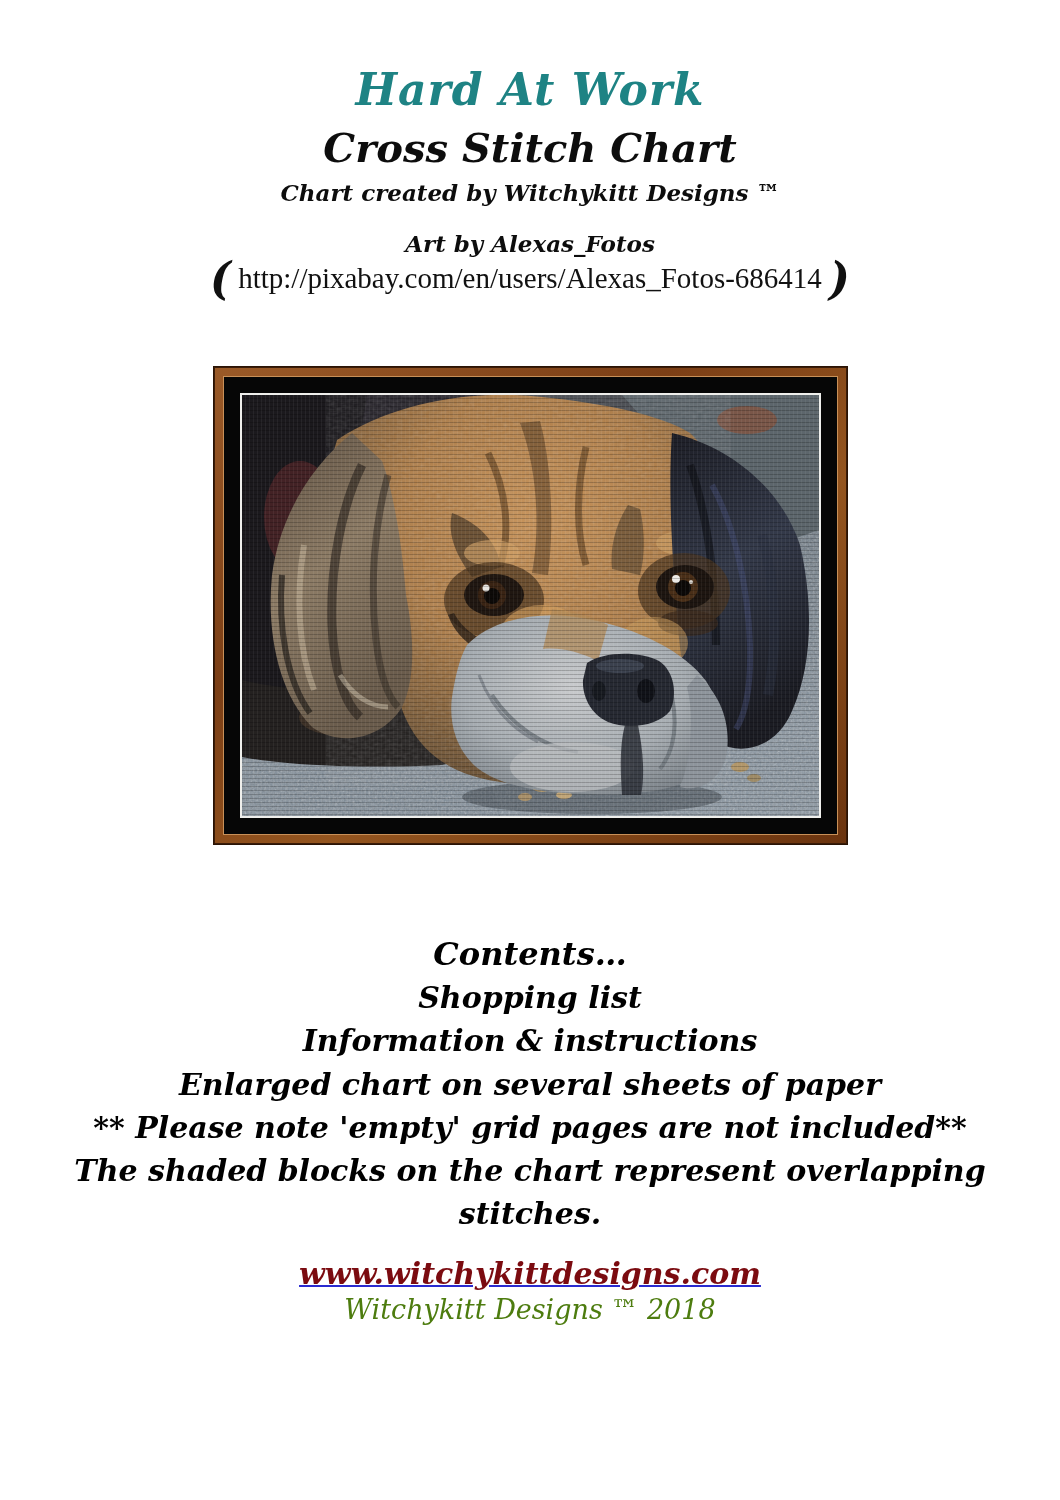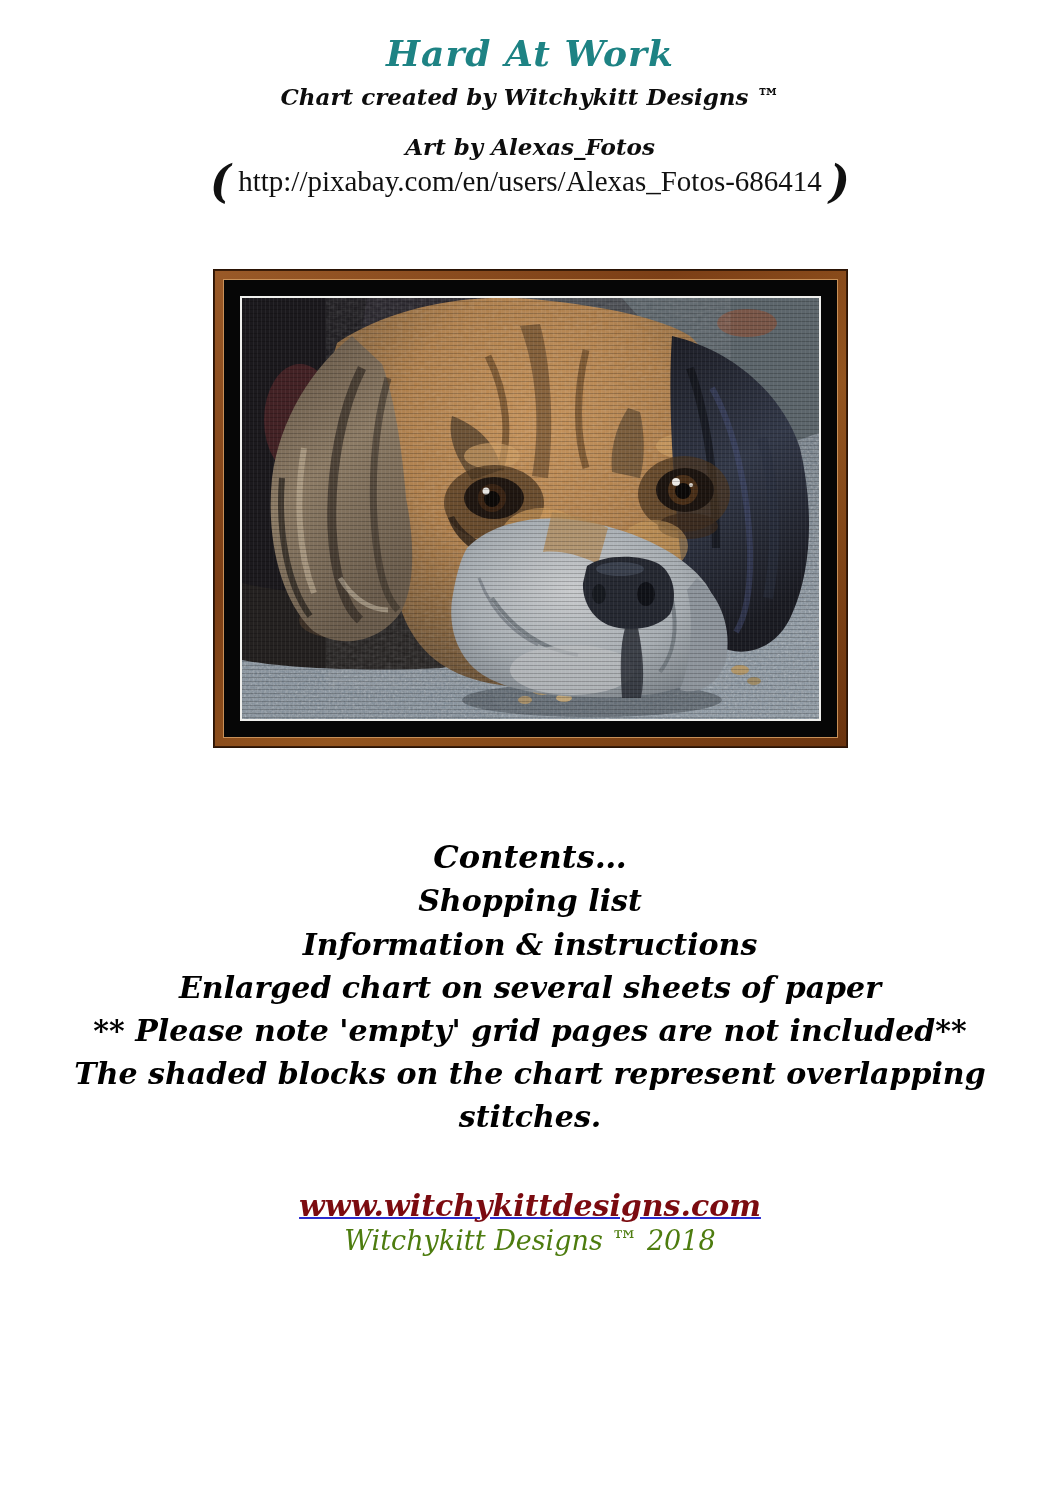--- a/index.html
+++ b/index.html
@@ -8,22 +8,22 @@
     width:1060px;height:1500px;
     margin:0 auto;
     background:#ffffff;
     overflow:hidden;
     font-family:"DejaVu Serif", serif;
     color:#000;
     text-align:center;
   }
   
   .title{
-    margin-top:34px;
-    font-size:36px;
+    margin-top:66px;
+    font-size:44px;
     font-weight:bold;
     font-style:italic;
     color:#1e8384;
     line-height:1.1;
     letter-spacing:1px;
   }
   .subtitle{
     margin-top:12px;
     font-size:40px;
     font-weight:bold;
@@ -86,21 +86,21 @@
     font-style:italic;
     line-height:1.35;
   }
   .contents-item{
     font-size:30px;
     font-weight:bold;
     font-style:italic;
     line-height:1.44;
   }
   
-  .links{margin-top:48px;line-height:1.28;}
+  .links{margin-top:20px;line-height:1.28;}
   .weblink{
     font-size:30px;
     font-weight:bold;
     font-style:italic;
     text-decoration:underline;
     text-decoration-color:#2a2ad0;
     text-decoration-thickness:2px;
     cursor:pointer;
   }
   .weblink.site{color:#7b0b10;}
@@ -111,20 +111,21 @@
     font-family:"DejaVu Serif", serif;
     color:#4d7c0f;
   }
 </style>
 </head>
 <body>
 
 <div class="page">
 
   <div class="title">Hard At Work</div>
+  <div class="subtitle">Cross Stitch Chart</div>
   <div class="credit">Chart created by Witchykitt Designs ™</div>
   <div class="credit">Art by Alexas_Fotos</div>
   <div class="source-line"><span class="paren">(</span> <span>http://pixabay.com/en/users/Alexas_Fotos-686414</span> <span class="paren">)</span></div>
 
   <div class="frame">
     <div class="mat">
       <div class="cloth">
         <svg viewBox="0 0 577 421" preserveAspectRatio="none" xmlns="http://www.w3.org/2000/svg">
           <defs>
             <radialGradient id="furG" cx="0.52" cy="0.33" r="0.75">

